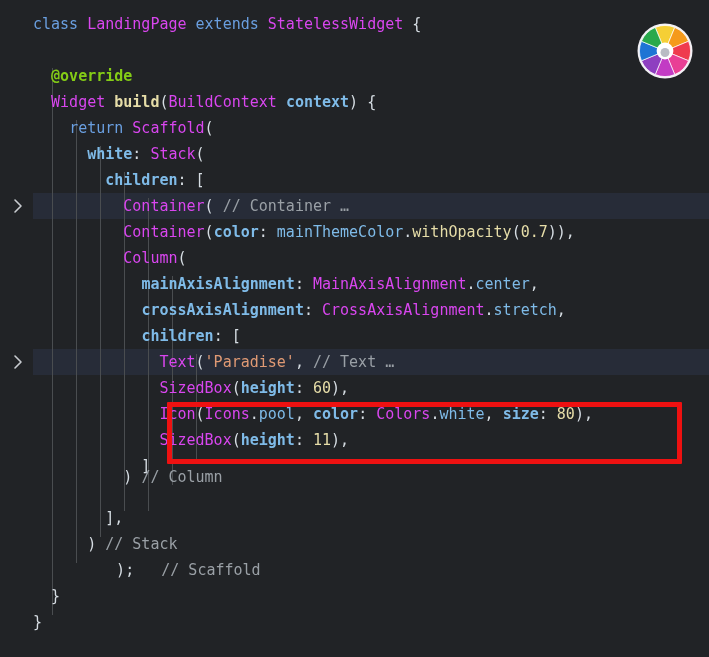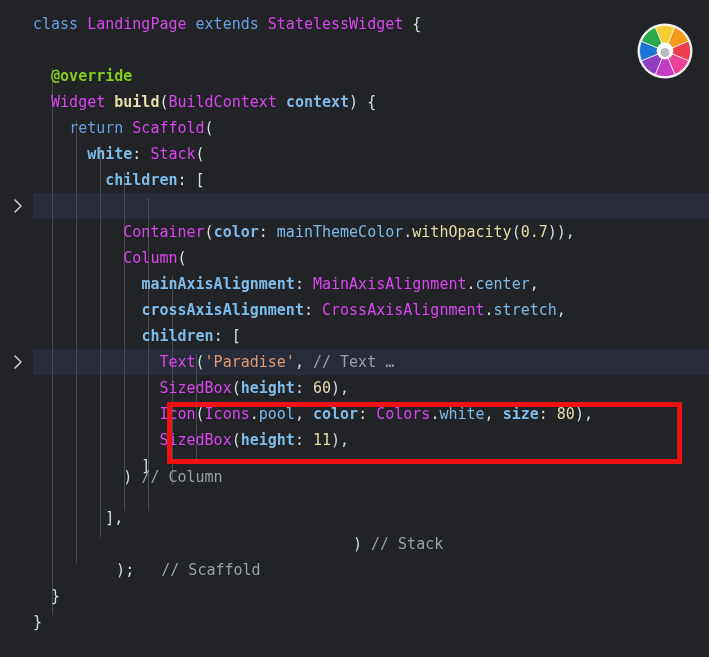--- a/index.html
+++ b/index.html
@@ -117,34 +117,34 @@
       </div>
 
     <div id="lines">
         <div class="line" style="top: 11px; font-size: 15px; line-height: 26px;"><span class="txt content"><span class="kw">class</span><span class="punc"> </span><span class="type">LandingPage</span><span class="punc"> </span><span class="kw">extends</span><span class="punc"> </span><span class="type">StatelessWidget</span><span class="punc"> {</span></span></div>
         <div class="line" style="top: 37px; font-size: 15px; line-height: 26px;"><span class="txt content"></span></div>
         <div class="line" style="top: 63px; font-size: 15px; line-height: 26px;"><span class="txt content"><span class="punc">  </span><span class="anno">@override</span></span></div>
         <div class="line" style="top: 89px; font-size: 15px; line-height: 26px;"><span class="txt content"><span class="punc">  </span><span class="type">Widget</span><span class="punc"> </span><span class="fn b">build</span><span class="punc">(</span><span class="type">BuildContext</span><span class="punc"> </span><span class="prop b">context</span><span class="punc">) {</span></span></div>
         <div class="line" style="top: 115px; font-size: 15px; line-height: 26px;"><span class="txt content"><span class="punc">    </span><span class="kw">return</span><span class="punc"> </span><span class="type">Scaffold</span><span class="punc">(</span></span></div>
         <div class="line" style="top: 141px; font-size: 15px; line-height: 26px;"><span class="txt content"><span class="punc">      </span><span class="prop b">white</span><span class="punc">: </span><span class="type">Stack</span><span class="punc">(</span></span></div>
         <div class="line" style="top: 167px; font-size: 15px; line-height: 26px;"><span class="txt content"><span class="punc">        </span><span class="prop b">children</span><span class="punc">: [</span></span></div>
-        <div class="line folded" style="top: 193px; font-size: 15px; line-height: 26px; background: transparent;"><div class="hl-pad" style="background: rgb(39, 44, 56);"></div></div>
+        <div class="line folded" style="top: 193px; font-size: 15px; line-height: 26px; background: transparent;"><div class="hl-pad" style="background: rgb(39, 44, 56);"></div><span class="txt content"><span class="punc">          </span><span class="type">Container</span><span class="punc">( </span><span class="cmt">// Container …</span></span></div>
         <div class="line" style="top: 219px; font-size: 15px; line-height: 26px;"><span class="txt content"><span class="punc">          </span><span class="type">Container</span><span class="punc">(</span><span class="prop b">color</span><span class="punc">: </span><span class="prop">mainThemeColor</span><span class="punc">.</span><span class="fn">withOpacity</span><span class="punc">(</span><span class="num">0.7</span><span class="punc">)),</span></span></div>
         <div class="line" style="top: 245px; font-size: 15px; line-height: 26px;"><span class="txt content"><span class="punc">          </span><span class="type">Column</span><span class="punc">(</span></span></div>
         <div class="line" style="top: 271px; font-size: 15px; line-height: 26px;"><span class="txt content"><span class="punc">            </span><span class="prop b">mainAxisAlignment</span><span class="punc">: </span><span class="type">MainAxisAlignment</span><span class="punc">.</span><span class="prop">center</span><span class="punc">,</span></span></div>
         <div class="line" style="top: 297px; font-size: 15px; line-height: 26px;"><span class="txt content"><span class="punc">            </span><span class="prop b">crossAxisAlignment</span><span class="punc">: </span><span class="type">CrossAxisAlignment</span><span class="punc">.</span><span class="prop">stretch</span><span class="punc">,</span></span></div>
         <div class="line" style="top: 323px; font-size: 15px; line-height: 26px;"><span class="txt content"><span class="punc">            </span><span class="prop b">children</span><span class="punc">: [</span></span></div>
         <div class="line folded" style="top: 349px; font-size: 15px; line-height: 26px; background: transparent;"><div class="hl-pad" style="background: rgb(39, 44, 56);"></div><span class="txt content"><span class="punc">              </span><span class="type">Text</span><span class="punc">(</span><span class="str">'Paradise'</span><span class="punc">, </span><span class="cmt">// Text …</span></span></div>
         <div class="line" style="top: 375px; font-size: 15px; line-height: 26px;"><span class="txt content"><span class="punc">              </span><span class="type">SizedBox</span><span class="punc">(</span><span class="prop b">height</span><span class="punc">: </span><span class="num">60</span><span class="punc">),</span></span></div>
         <div class="line" style="top: 401px; font-size: 15px; line-height: 26px;"><span class="txt content"><span class="punc">              </span><span class="type">Icon</span><span class="punc">(</span><span class="type">Icons</span><span class="punc">.</span><span class="prop">pool</span><span class="punc">, </span><span class="prop b">color</span><span class="punc">: </span><span class="type">Colors</span><span class="punc">.</span><span class="prop">white</span><span class="punc">, </span><span class="prop b">size</span><span class="punc">: </span><span class="num">80</span><span class="punc">),</span></span></div>
         <div class="line" style="top: 427px; font-size: 15px; line-height: 26px;"><span class="txt content"><span class="punc">              </span><span class="type">SizedBox</span><span class="punc">(</span><span class="prop b">height</span><span class="punc">: </span><span class="num">11</span><span class="punc">),</span></span></div>
         <div class="line" style="top: 453px; font-size: 15px; line-height: 26px;"><span class="txt content"><span class="punc">            ]</span></span></div>
         <div class="line" style="top: 464px; font-size: 15px; line-height: 26px;"><span class="txt content"><span class="punc">          ) </span><span class="cmt">// Column</span></span></div>
         <div class="line" style="top: 505px; font-size: 15px; line-height: 26px;"><span class="txt content"><span class="punc">        ],</span></span></div>
-        <div class="line" style="top: 531px; font-size: 15px; line-height: 26px; text-align: center;"><span class="txt content"><span class="punc">      ) </span><span class="cmt">// Stack</span></span></div>
+        <div class="line" style="top: 531px; font-size: 15px; line-height: 26px;"><span class="txt content"><span class="punc">      ) </span><span class="cmt">// Stack</span></span></div>
         <div class="line" style="top: 557px; font-size: 15px; line-height: 26px; padding-left: 47px;"><span class="txt content"><span class="punc">    );   </span><span class="cmt">// Scaffold</span></span></div>
         <div class="line" style="top: 583px; font-size: 15px; line-height: 26px;"><span class="txt content"><span class="punc">  }</span></span></div>
         <div class="line" style="top: 609px; font-size: 15px; line-height: 26px;"><span class="txt content"><span class="punc">}</span></span></div>
       </div>
 
     <div id="folds">
         <div class="fold-chevron" style="top: 193px;">
           <svg width="16" height="26" viewBox="0 0 16 26">
             <path d="M5 7 L11 13 L5 19" fill="none" stroke="#c8ccd0" stroke-width="1.6" stroke-linecap="round" stroke-linejoin="round"></path>
           </svg>

